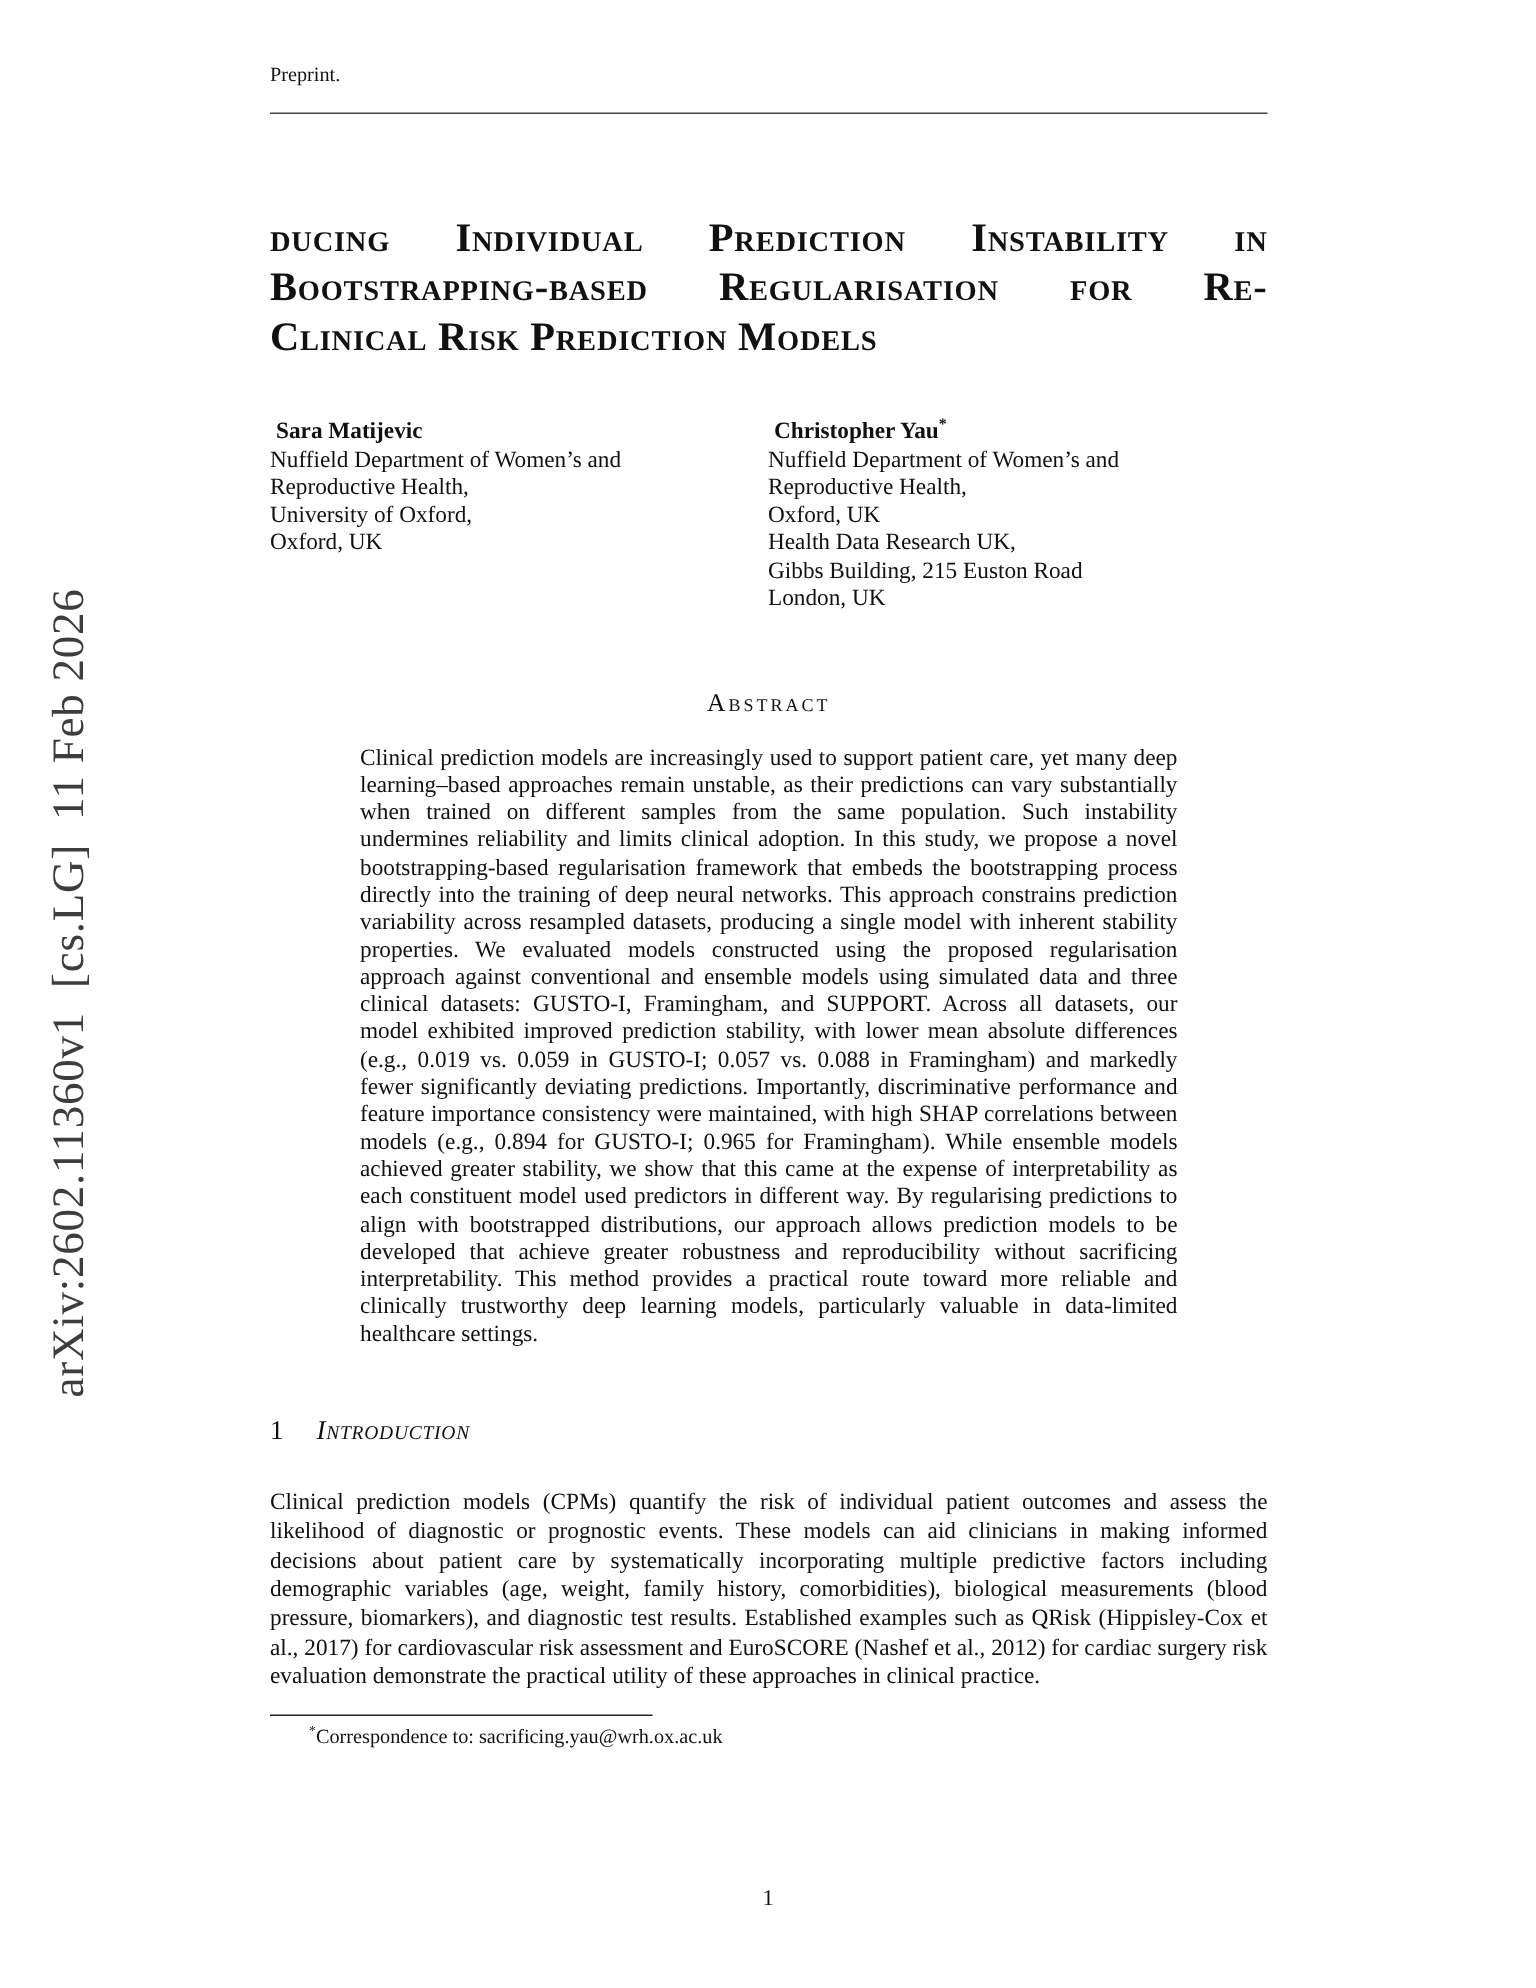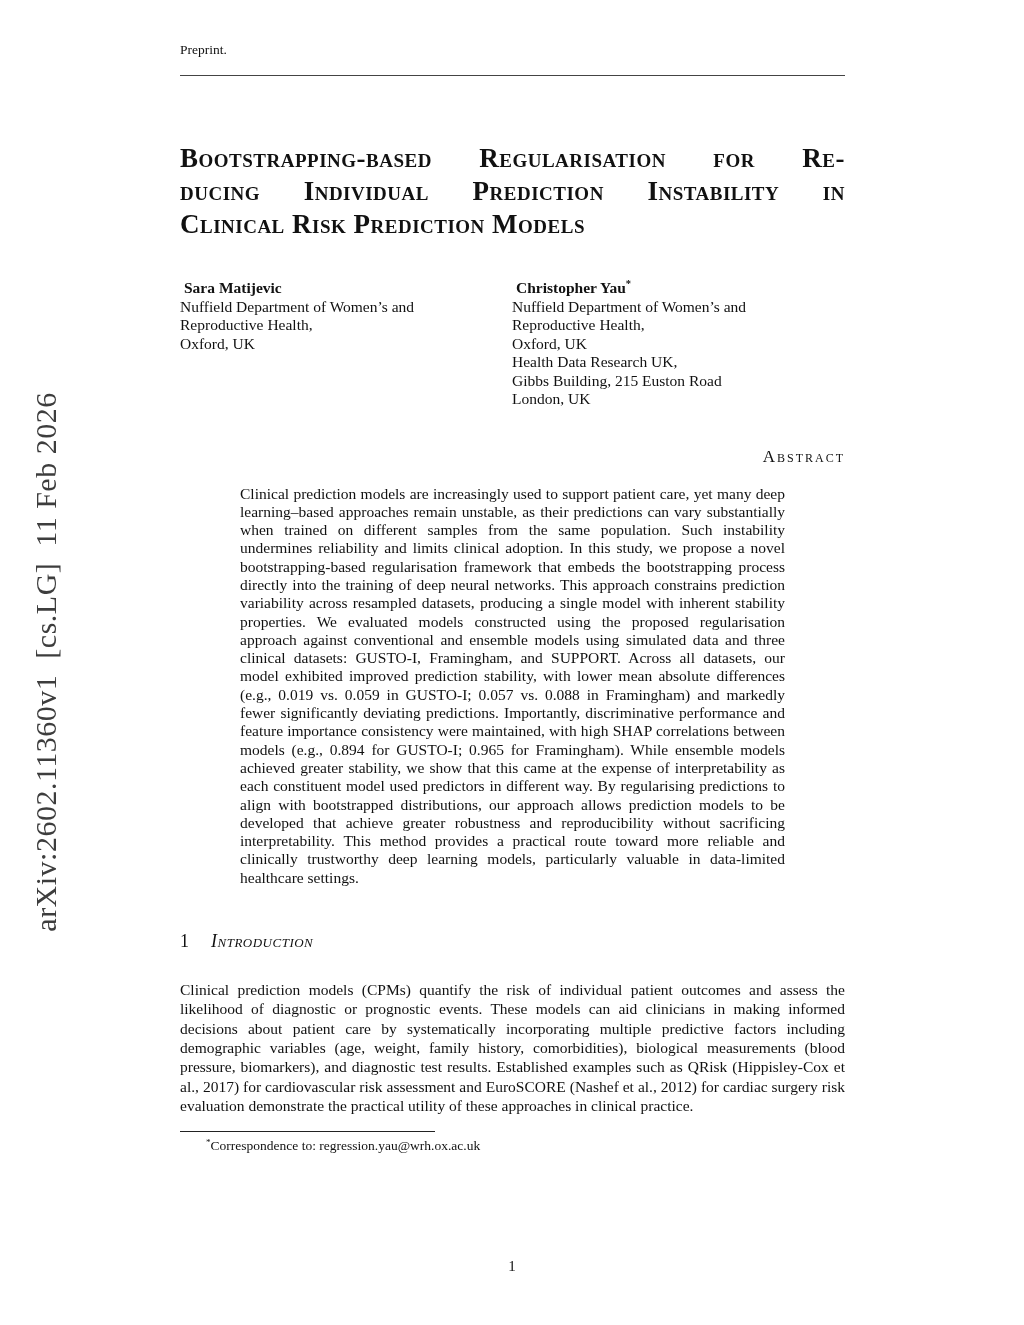--- a/index.html
+++ b/index.html
@@ -47,22 +47,22 @@
   .title-line.just { text-align: justify; text-align-last: justify; }
   .authors {
     display: flex;
     margin-top: 38px;
     font-size: 15.5px;
     line-height: 18.5px;
   }
   .author { width: 332px; }
   .author-name { font-weight: bold; padding-left: 4px; }
   .abstract-heading {
-    margin-top: 38px;
-    text-align: right;
+    margin-top: 50px;
+    text-align: center;
     font-variant: small-caps;
     font-size: 17px;
     letter-spacing: 2px;
   }
   .abstract-text {
     width: 545px;
     margin: 18px auto 0 auto;
     text-align: justify;
     font-size: 15.5px;
     line-height: 18.3px;
@@ -94,30 +94,31 @@
 
   <div class="arxiv-stamp">arXiv:2602.11360v1  [cs.LG]  11 Feb 2026</div>
 
   <div class="content">
 
     <div class="preprint-header">
       <span>Preprint.</span>
     </div>
 
     <h1 class="title">
+      <span class="title-line just">ducing Individual Prediction Instability in</span>
       <span class="title-line just">Bootstrapping-based Regularisation for Re-</span>
-      <span class="title-line just">ducing Individual Prediction Instability in</span>
       <span class="title-line">Clinical Risk Prediction Models</span>
     </h1>
 
     <div class="authors">
       <div class="author">
         <div class="author-name">Sara Matijevic</div>
         <div class="affil-line">Nuffield Department of Women’s and</div>
         <div class="affil-line">Reproductive Health,</div>
+        <div class="affil-line">University of Oxford,</div>
         <div class="affil-line">Oxford, UK</div>
       </div>
       <div class="author">
         <div class="author-name"><span>Christopher Yau</span><sup>*</sup></div>
         <div class="affil-line">Nuffield Department of Women’s and</div>
         <div class="affil-line">Reproductive Health,</div>
         <div class="affil-line">Oxford, UK</div>
         <div class="affil-line">Health Data Research UK,</div>
         <div class="affil-line">Gibbs Building, 215 Euston Road</div>
         <div class="affil-line">London, UK</div>
@@ -129,20 +130,20 @@
     <p class="abstract-text">Clinical prediction models are increasingly used to support patient care, yet many deep learning–based approaches remain unstable, as their predictions can vary substantially when trained on different samples from the same population. Such instability undermines reliability and limits clinical adoption. In this study, we propose a novel bootstrapping-based regularisation framework that embeds the bootstrapping process directly into the training of deep neural networks. This approach constrains prediction variability across resampled datasets, producing a single model with inherent stability properties. We evaluated models constructed using the proposed regularisation approach against conventional and ensemble models using simulated data and three clinical datasets: GUSTO-I, Framingham, and SUPPORT. Across all datasets, our model exhibited improved prediction stability, with lower mean absolute differences (e.g., 0.019 vs. 0.059 in GUSTO-I; 0.057 vs. 0.088 in Framingham) and markedly fewer significantly deviating predictions. Importantly, discriminative performance and feature importance consistency were maintained, with high SHAP correlations between models (e.g., 0.894 for GUSTO-I; 0.965 for Framingham). While ensemble models achieved greater stability, we show that this came at the expense of interpretability as each constituent model used predictors in different way. By regularising predictions to align with bootstrapped distributions, our approach allows prediction models to be developed that achieve greater robustness and reproducibility without sacrificing interpretability. This method provides a practical route toward more reliable and clinically trustworthy deep learning models, particularly valuable in data-limited healthcare settings.</p>
 
     <div class="section-heading">
       <span class="sec-num">1</span><span class="sec-title">Introduction</span>
     </div>
 
     <p class="body-para">Clinical prediction models (CPMs) quantify the risk of individual patient outcomes and assess the likelihood of diagnostic or prognostic events. These models can aid clinicians in making informed decisions about patient care by systematically incorporating multiple predictive factors including demographic variables (age, weight, family history, comorbidities), biological measurements (blood pressure, biomarkers), and diagnostic test results. Established examples such as QRisk (Hippisley-Cox et al., 2017) for cardiovascular risk assessment and EuroSCORE (Nashef et al., 2012) for cardiac surgery risk evaluation demonstrate the practical utility of these approaches in clinical practice.</p>
 
     <div class="footnote-block">
       <div class="footnote-rule"></div>
-      <div class="footnote-text"><sup>*</sup><span>Correspondence to: regression.yau@wrh.ox.ac.uk</span></div>
+      <div class="footnote-text"><sup>*</sup><span>Correspondence to: sacrificing.yau@wrh.ox.ac.uk</span></div>
     </div>
 
   </div>
 
   <div class="page-number">1</div>
 
 </div>
 
 </body></html>

